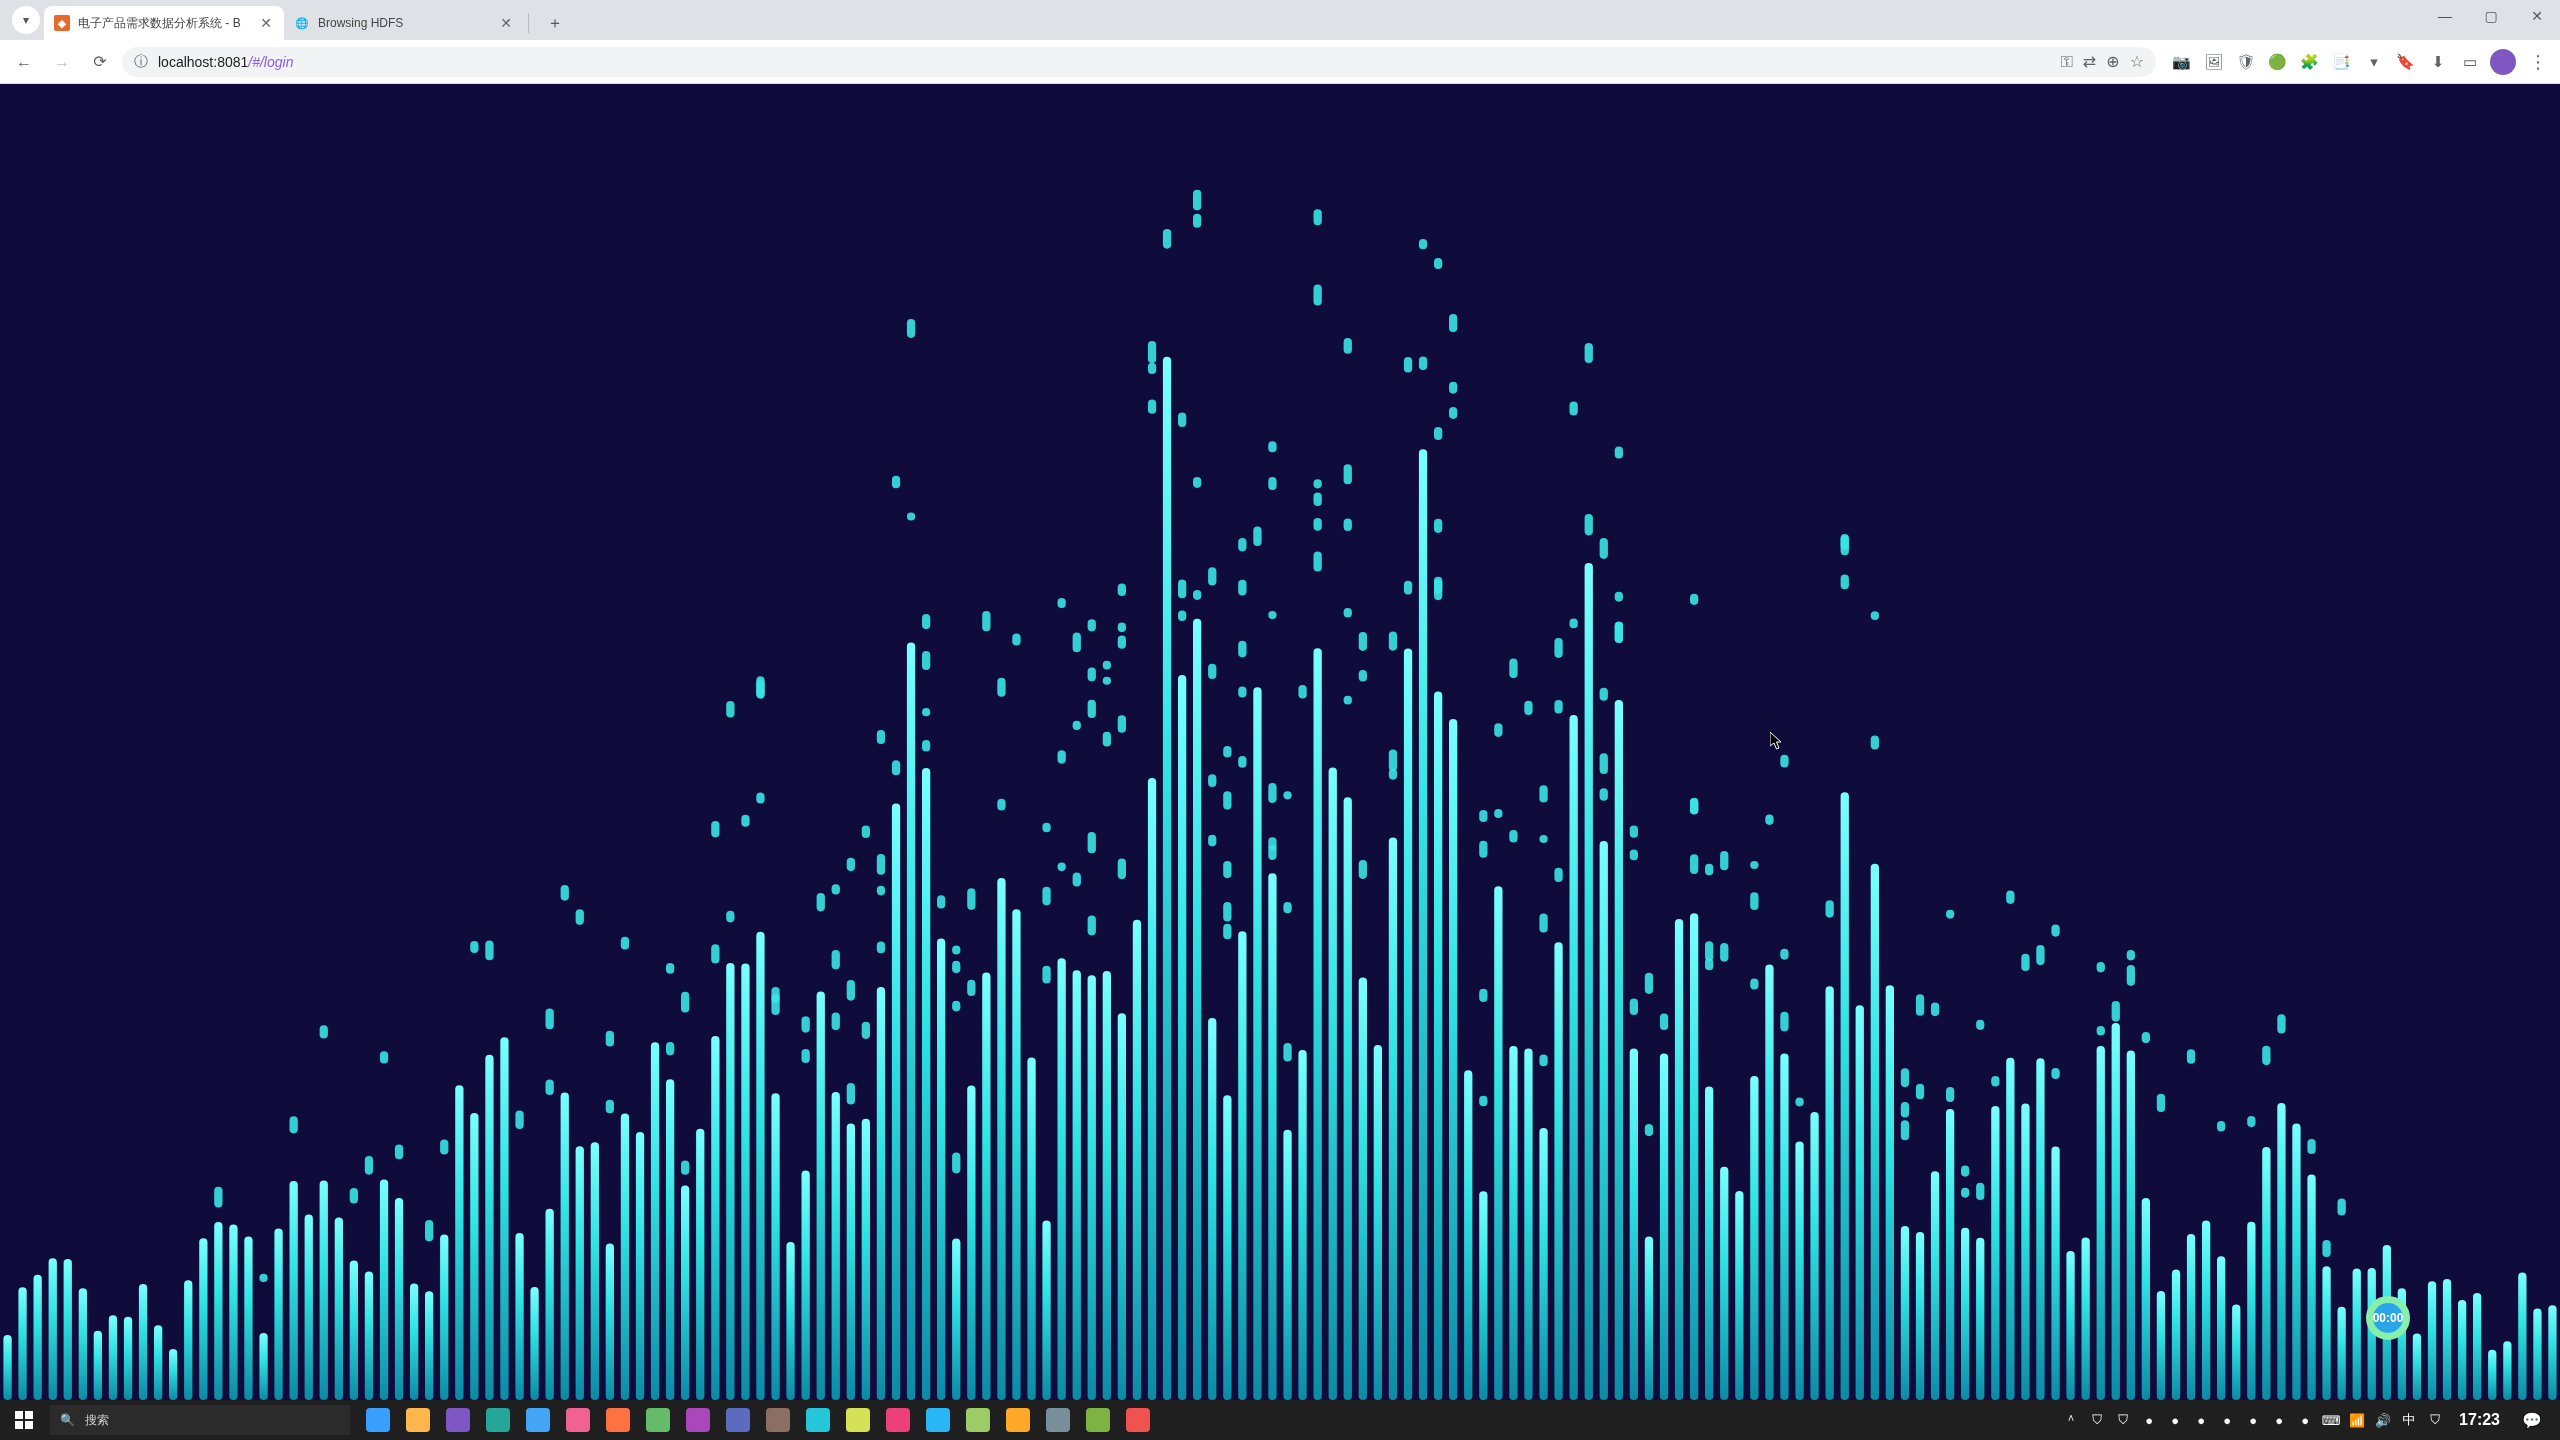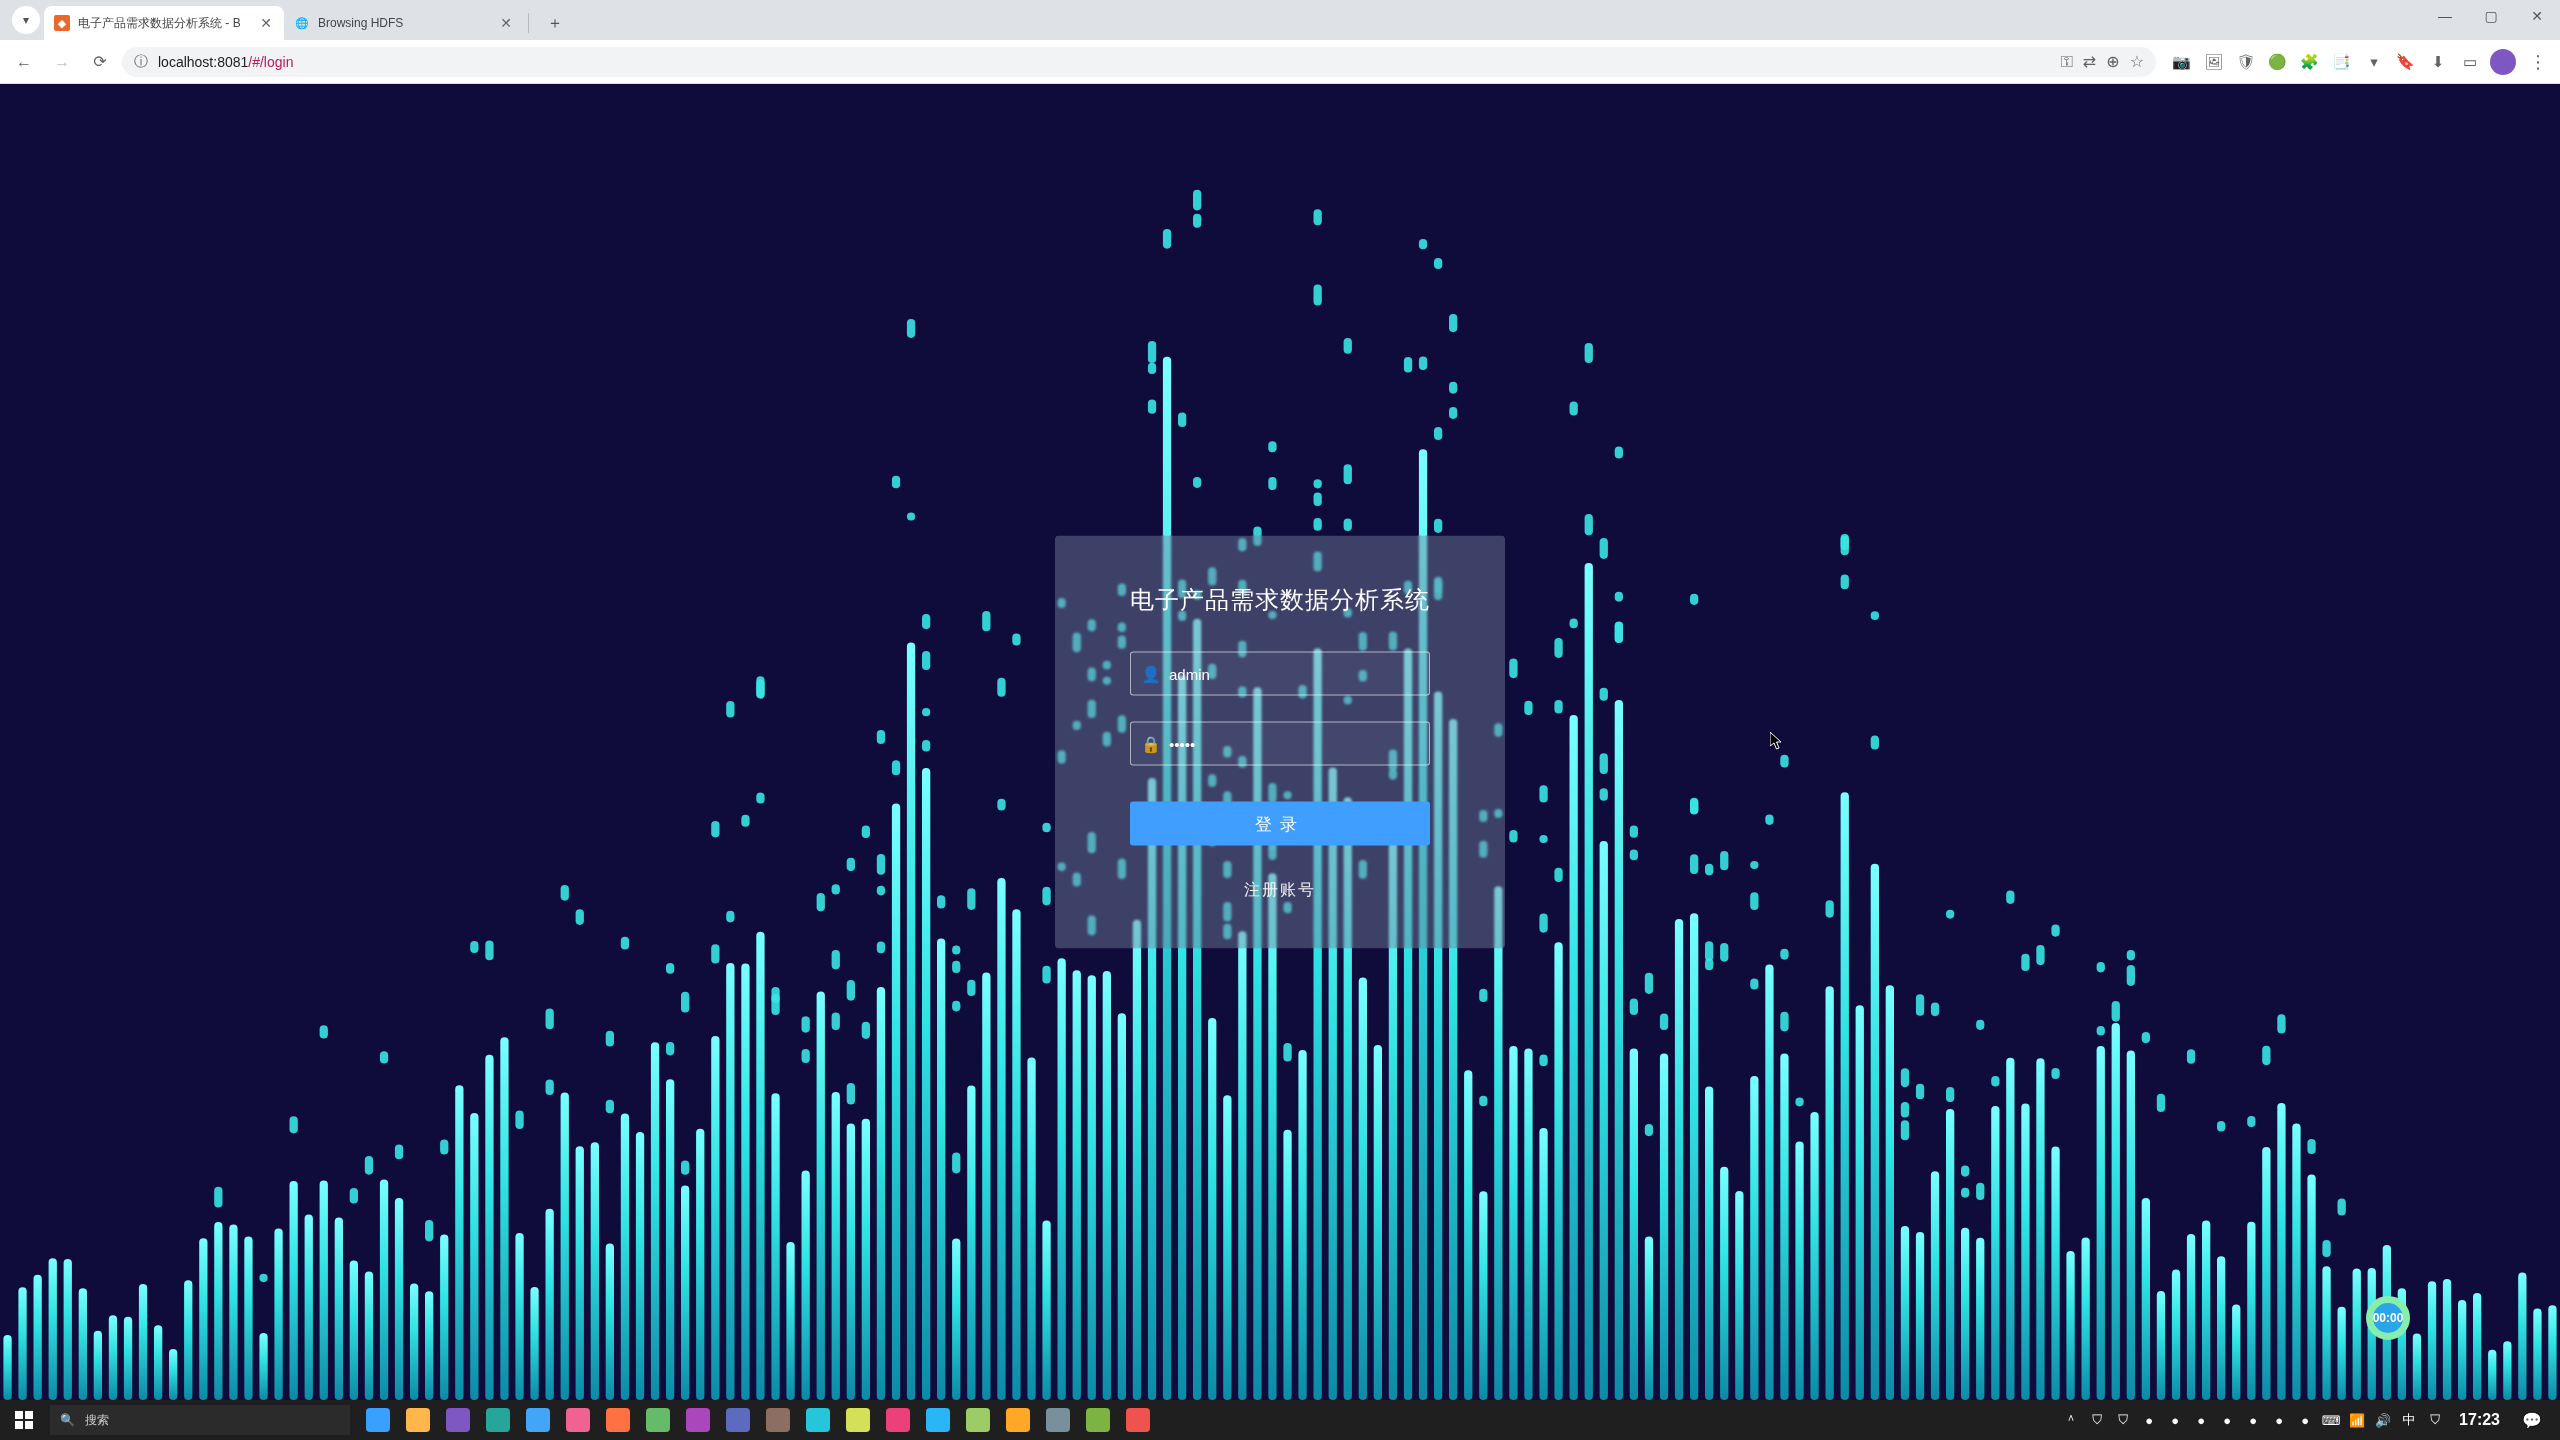--- a/index.html
+++ b/index.html
@@ -72,21 +72,21 @@
   flex: 1; height: 30px;
   background: #f1f3f4;
   border-radius: 15px;
   display: flex; align-items: center;
   padding: 0 12px; gap: 10px;
   color: #202124; font-size: 14px;
 }
 .addrbar .secure { color: #5f6368; font-size: 14px; }
 .addrbar .url { flex: 1; }
 .addrbar .url .host { color: #202124; }
-.addrbar .url .path { color: #be185d; }
+.addrbar .url .path { color: #8b5cf6; font-style: italic; }
 .addrbar-actions { display: flex; gap: 10px; align-items: center; color: #5f6368; font-size: 16px; }
 .ext-row { display: flex; gap: 8px; align-items: center; padding-left: 8px; }
 .ext {
   width: 24px; height: 24px;
   display: flex; align-items: center; justify-content: center;
   font-size: 15px; color: #5f6368;
 }
 .avatar {
   width: 26px; height: 26px; border-radius: 50%;
   background: #7e57c2;
@@ -689,37 +689,20 @@
           <rect x="2217.0" y="1036.9" width="8.3" height="10.6" rx="4.1" fill="#39e4e4" opacity="0.9"></rect>
           <rect x="2247.2" y="1032.0" width="8.3" height="11.2" rx="4.1" fill="#39e4e4" opacity="0.9"></rect>
           <rect x="2262.2" y="961.8" width="8.3" height="19.4" rx="4.1" fill="#39e4e4" opacity="0.9"></rect>
           <rect x="2277.3" y="930.2" width="8.3" height="19.3" rx="4.1" fill="#39e4e4" opacity="0.9"></rect>
           <rect x="2307.4" y="1055.0" width="8.3" height="15.0" rx="4.1" fill="#39e4e4" opacity="0.9"></rect>
           <rect x="2322.4" y="1156.1" width="8.3" height="16.9" rx="4.1" fill="#39e4e4" opacity="0.9"></rect>
           <rect x="2337.5" y="1114.5" width="8.3" height="17.0" rx="4.1" fill="#39e4e4" opacity="0.9"></rect>
         </g>
     </svg>
 
-    <div class="login-card">
-      <div class="login-title">电子产品需求数据分析系统</div>
-
-      <div class="login-field">
-        <span class="icon">👤</span>
-        <input type="text" value="admin" style="">
-      </div>
-
-      <div class="login-field">
-        <span class="icon">🔒</span>
-        <input type="password" value="•••••" style="">
-      </div>
-
-      <button class="login-btn">登录</button>
-
-      <a href="#" class="register-link">注册账号</a>
-    </div>
 
     <div class="float-badge">00:00</div>
 
     <svg class="cursor" style="left:1770px; top:648px" viewBox="0 0 12 18">
       <path d="M0 0 L0 14 L4 11 L6.5 17 L9 16 L6.5 10 L11 10 Z" fill="#000" stroke="#fff" stroke-width="1"></path>
     </svg>
   </div>
 
   <div class="taskbar">
     <div class="start">

